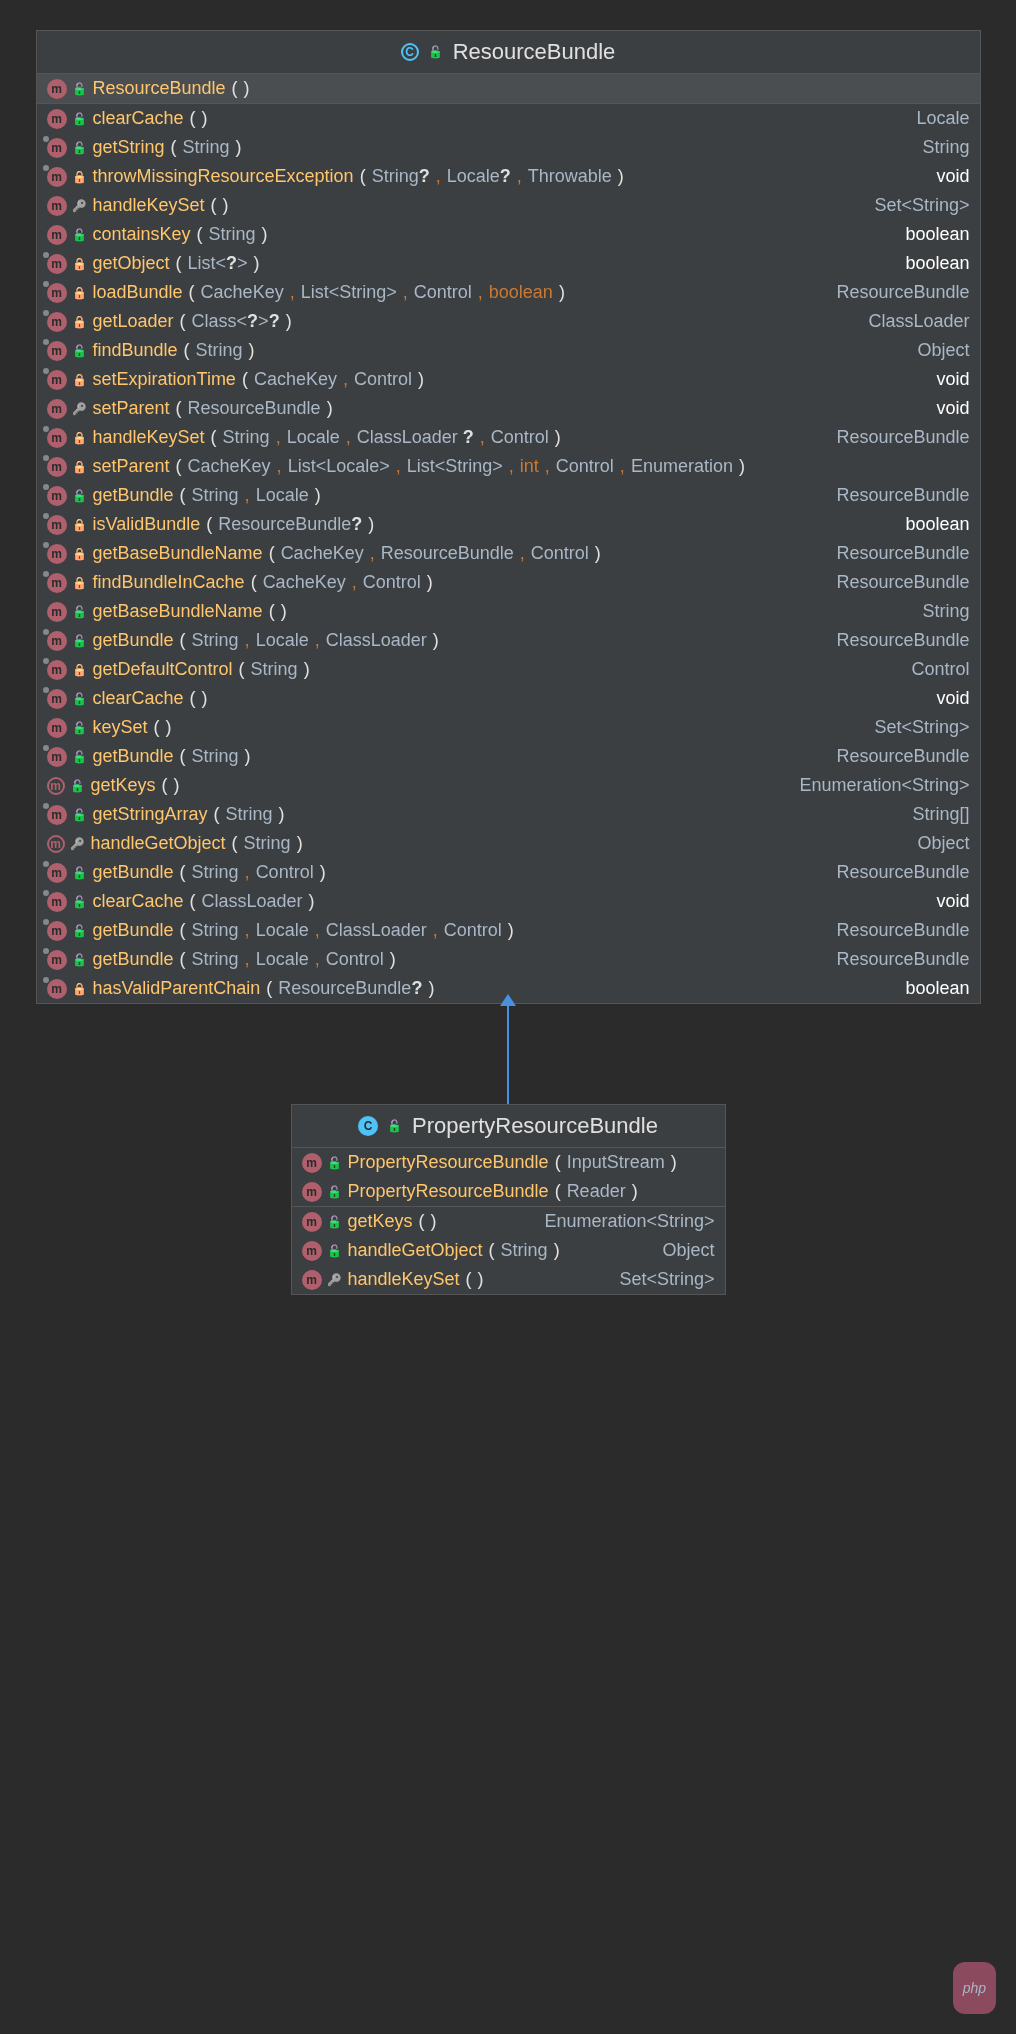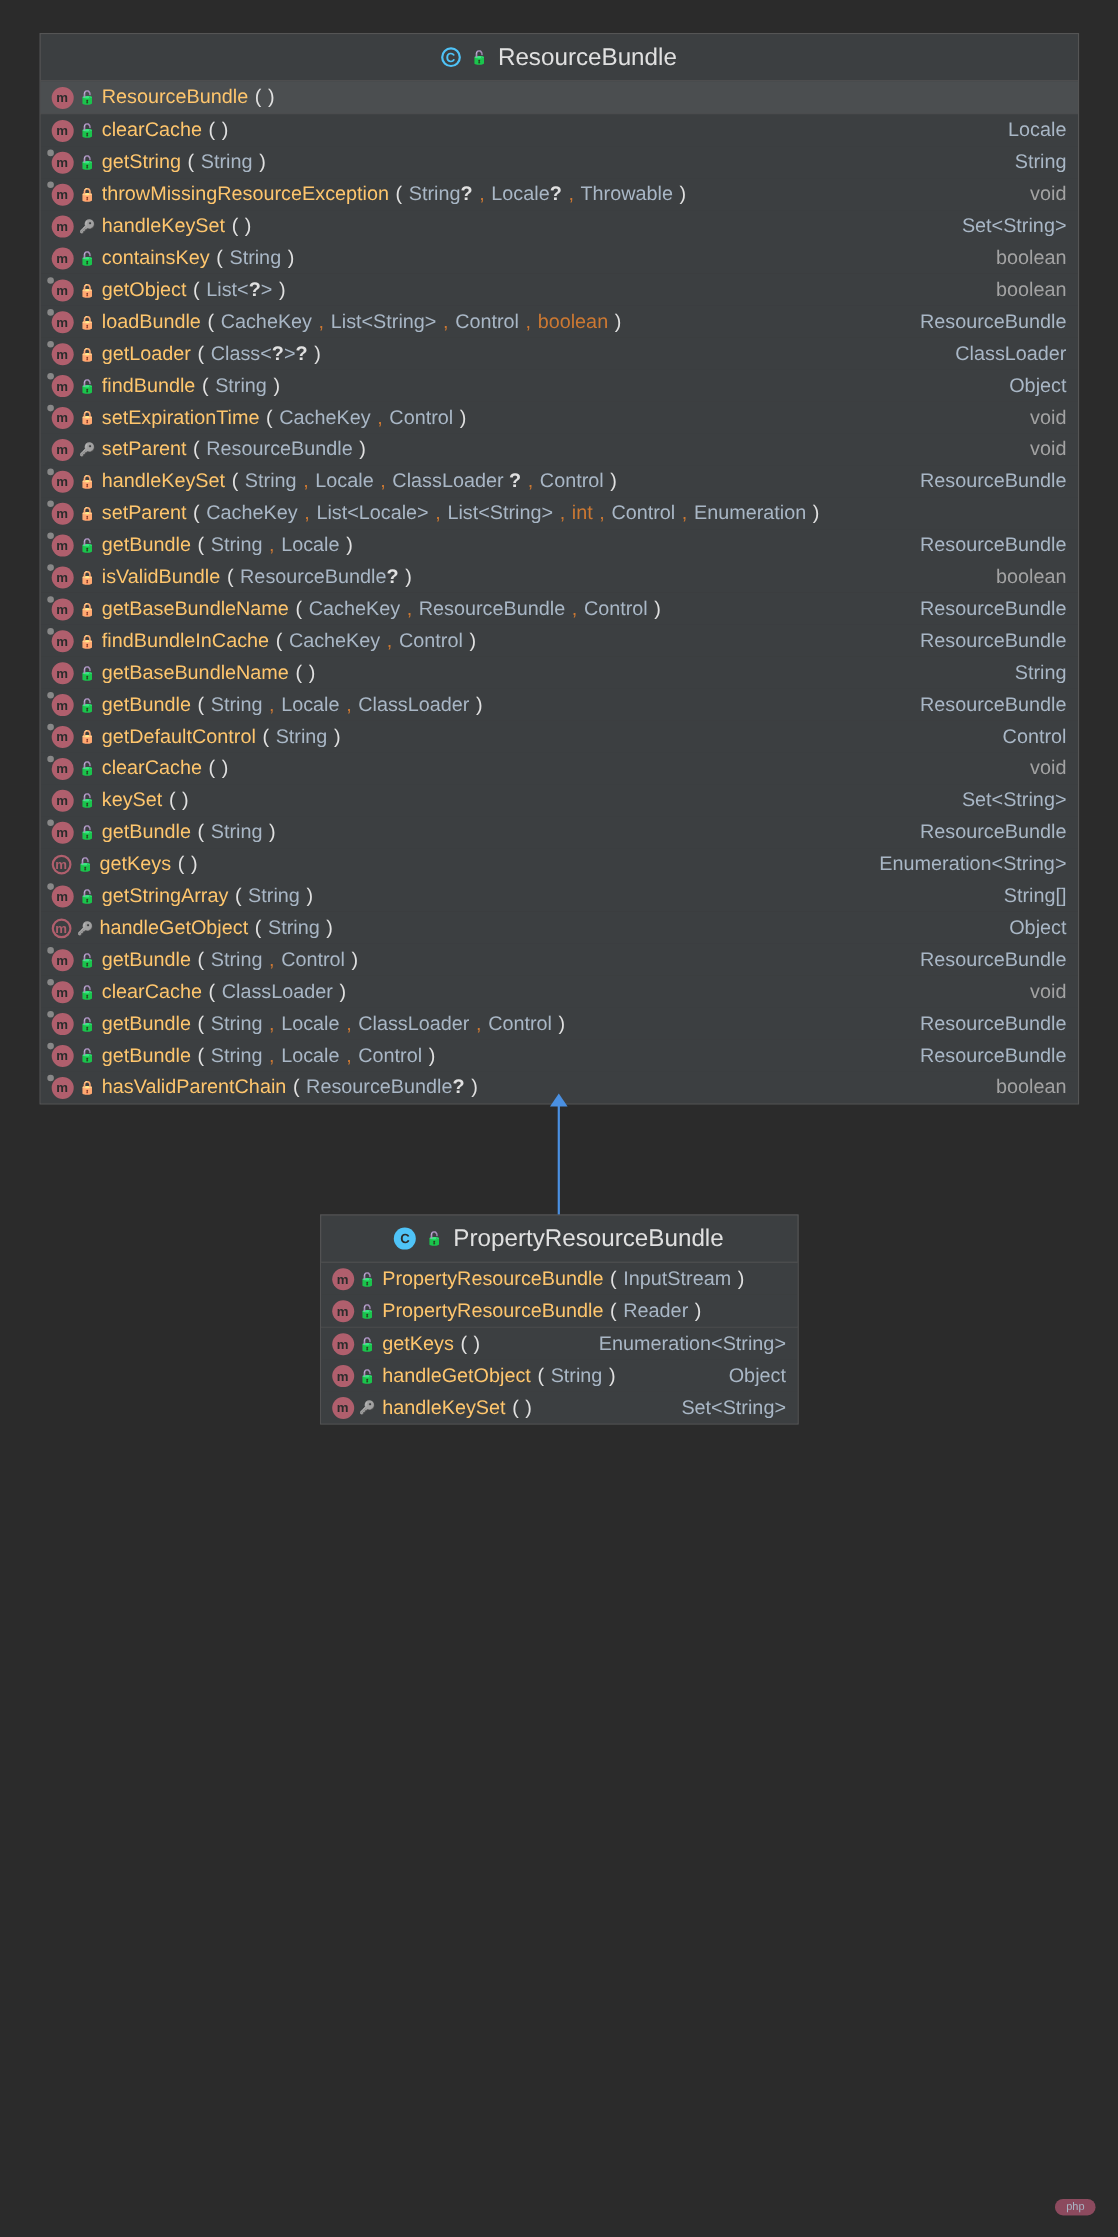--- a/index.html
+++ b/index.html
@@ -71,21 +71,21 @@
   .vis-private::before { content:'🔒'; font-size:12px; filter: sepia(1) hue-rotate(-30deg) saturate(3);}
   .vis-protected::before { content:'🔑'; font-size:12px; filter: grayscale(1) brightness(0.8);}
   .vis-public { color:#6a8759; }
   .vis-private { color:#cc7832; }
   .vis-protected { color:#888; }
   .name { color: #ffc66d; }
   .paren { color: #e0e0e0; }
   .param { color: #a9b7c6; }
   .comma { color: #cc7832; }
   .ret { color: #a9b7c6; text-align: right; }
-  .ret-prim { color: #a3a3a3; }
+  .ret-prim { color: #ffffff; }
   .kw-int { color: #cc7832; }
   .question { color: #e0e0e0; font-weight: bold; }
   .arrow-container {
     position: relative;
     height: 0;
   }
   .arrow {
     position: absolute;
     left: 50%;
     top: 0;
@@ -101,22 +101,23 @@
     border-left: 8px solid transparent;
     border-right: 8px solid transparent;
     border-bottom: 12px solid #4a90e2;
   }
   .php-badge {
     position: fixed;
     bottom: 20px; right: 20px;
     background: #8c4a5e;
     color: #ddd;
     border-radius: 12px;
-    padding: 2px 10px;
-    font-size: 10px;
+    padding: 18px 10px;
+    font-size: 14px;
+    font-style: italic;
   }
   .wm { color: #a9b7c6; }
 </style>
 </head>
 <body>
 
 <div id="root">
     <div class="class-box box1">
       <div class="class-header">
         <span class="badge badge-c-abs">C</span>

